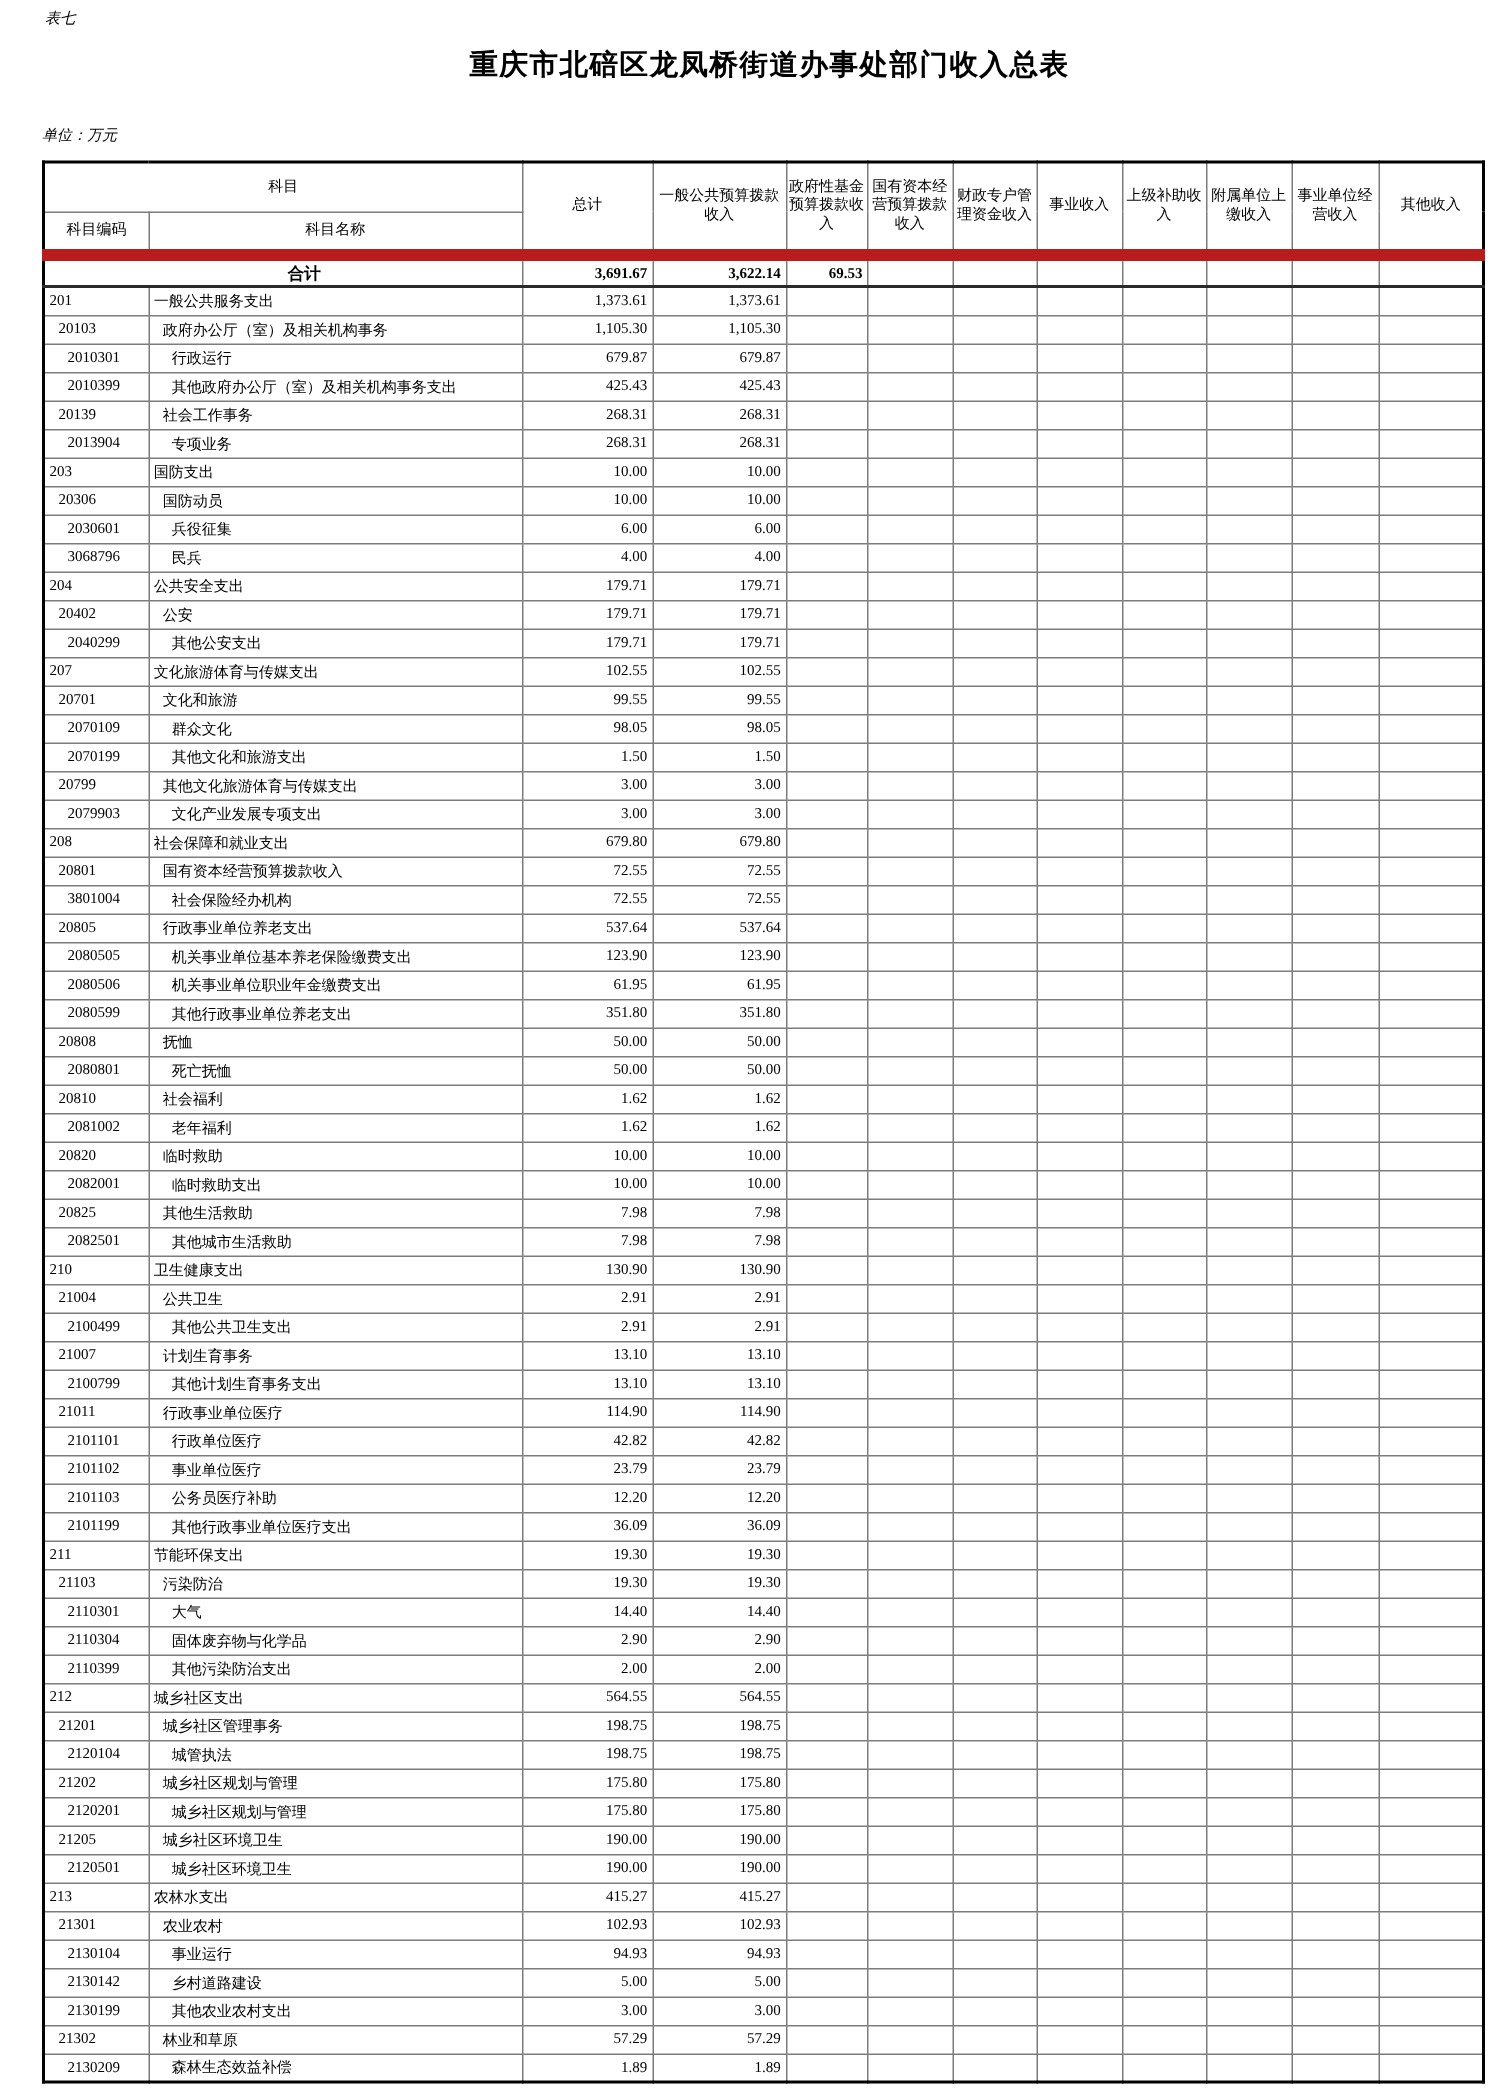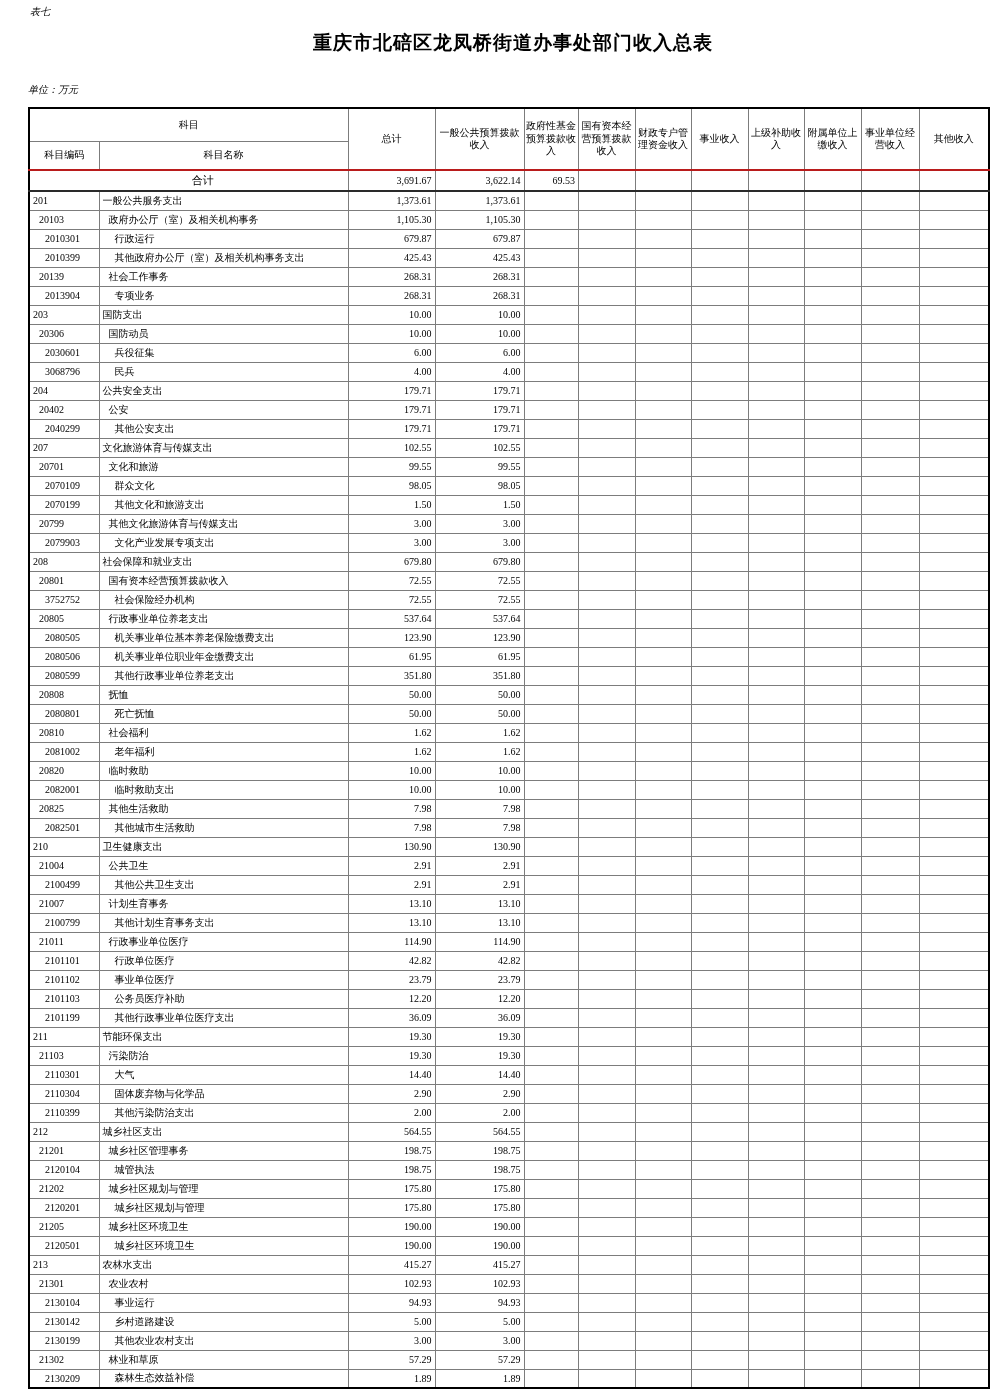--- a/index.html
+++ b/index.html
@@ -25,29 +25,29 @@
   }
   table.income-table {
     position: absolute; left: 28px; top: 107px; width: 960px;
     border-collapse: collapse; table-layout: fixed;
     border: 2px solid #000;
   }
   th, td {
     border: 1px solid #7c7c7c;
     padding: 0; overflow: hidden; vertical-align: middle;
   }
-  thead { border-bottom: 2px solid #b91c1c; }
+  thead { border-bottom: 8px solid #b91c1c; }
   thead tr.h1 { height: 33px; }
   thead tr.h2 { height: 29px; }
   th {
     font-weight: normal; font-size: 10px; line-height: 1.25;
     text-align: center; padding: 1px 1px;
   }
   tr.total-row { height: 21px; border-bottom: 2px solid #2a2a2a; }
-  tr.total-row td { font-weight: normal; padding-left: 28px; }
+  tr.total-row td { font-weight: bold; padding-left: 28px; }
   td.total-label { text-align: center; font-size: 11px; }
   tbody tr.data-row { height: 19px; }
   td.num { text-align: right; padding-right: 3px; font-size: 10px; white-space: nowrap; }
   td.code { text-align: left; padding-left: 3px; font-size: 10px; white-space: nowrap; }
   td.name { text-align: left; padding-left: 3px; font-size: 10px; white-space: nowrap; }
   td.code.l2, td.name.l2 { padding-left: 9px; }
   td.code.l3, td.name.l3 { padding-left: 15px; }
 </style>
 </head>
 <body>
@@ -392,21 +392,21 @@
         <td class="num"></td>
         <td class="num"></td>
         <td class="num"></td>
         <td class="num"></td>
         <td class="num"></td>
         <td class="num"></td>
         <td class="num"></td>
         <td class="num"></td>
       </tr>
       <tr class="data-row">
-        <td class="code l3">3752752</td>
+        <td class="code l3">3801004</td>
         <td class="name l3">社会保险经办机构</td>
         <td class="num">72.55</td>
         <td class="num">72.55</td>
         <td class="num"></td>
         <td class="num"></td>
         <td class="num"></td>
         <td class="num"></td>
         <td class="num"></td>
         <td class="num"></td>
         <td class="num"></td>

